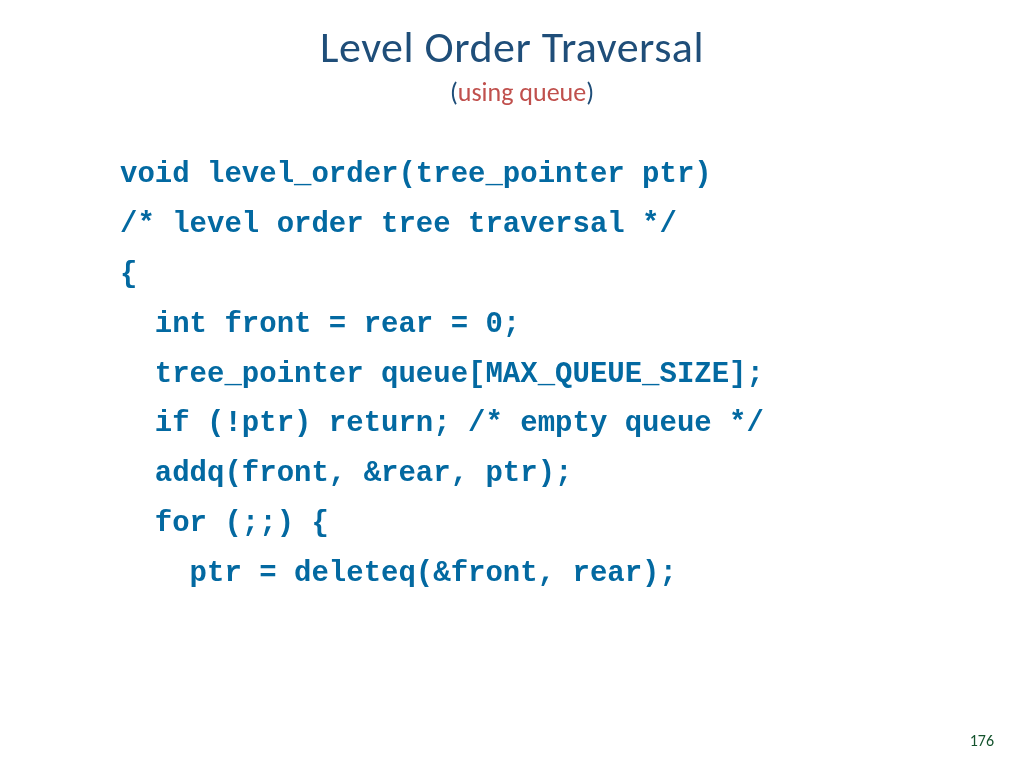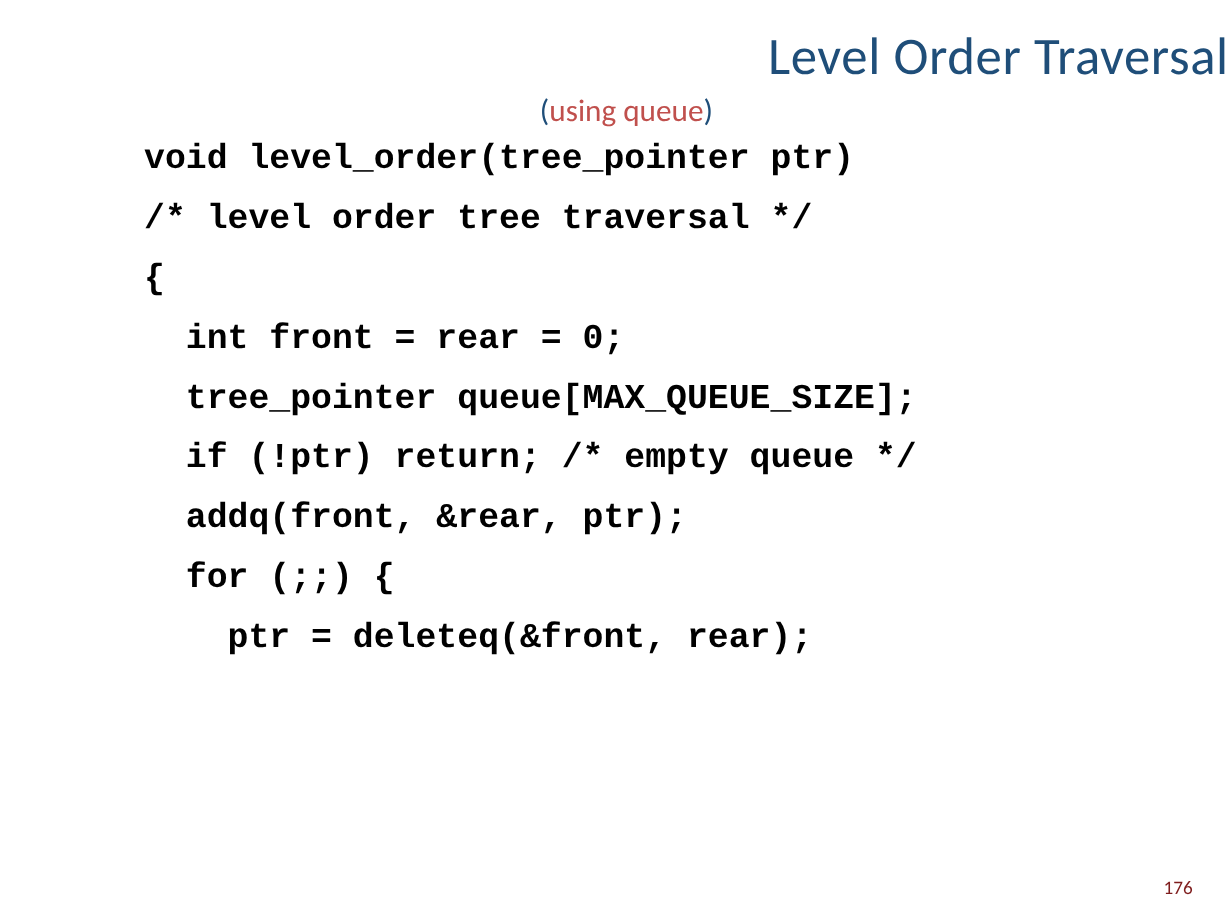--- a/index.html
+++ b/index.html
@@ -10,49 +10,50 @@
     font-family: Calibri, Arial, sans-serif;
     position: relative;
     overflow: hidden;
   }
   .slide {
     width: 100%;
     height: 100%;
     padding: 20px 0 0 0;
   }
   .title {
-    text-align: right;
+    text-align: center;
     font-size: 44px;
     color: #1f4e79;
     font-weight: 400;
     letter-spacing: 0.5px;
   }
   .subtitle {
     text-align: center;
     font-size: 26px;
     margin-top: 2px;
     padding-left: 20px;
   }
   .paren { color: #1f4e79; }
   .sub-red { color: #c0504d; }
   .code-block {
     font-family: "Courier New", Courier, monospace;
     font-weight: bold;
     font-size: 29px;
     line-height: 1.72;
-    color: #000000;
+    color: #0369a1;
+    margin-top: 42px;
     padding-left: 120px;
     white-space: pre;
   }
   .page-num {
     position: absolute;
     right: 30px;
     bottom: 18px;
     font-size: 16px;
-    color: #7f1d1d;
+    color: #14532d;
   }
 </style>
 </head>
 <body>
 
 <div class="slide">
 
   <div class="title">Level Order Traversal</div>
 
   <div class="subtitle">

